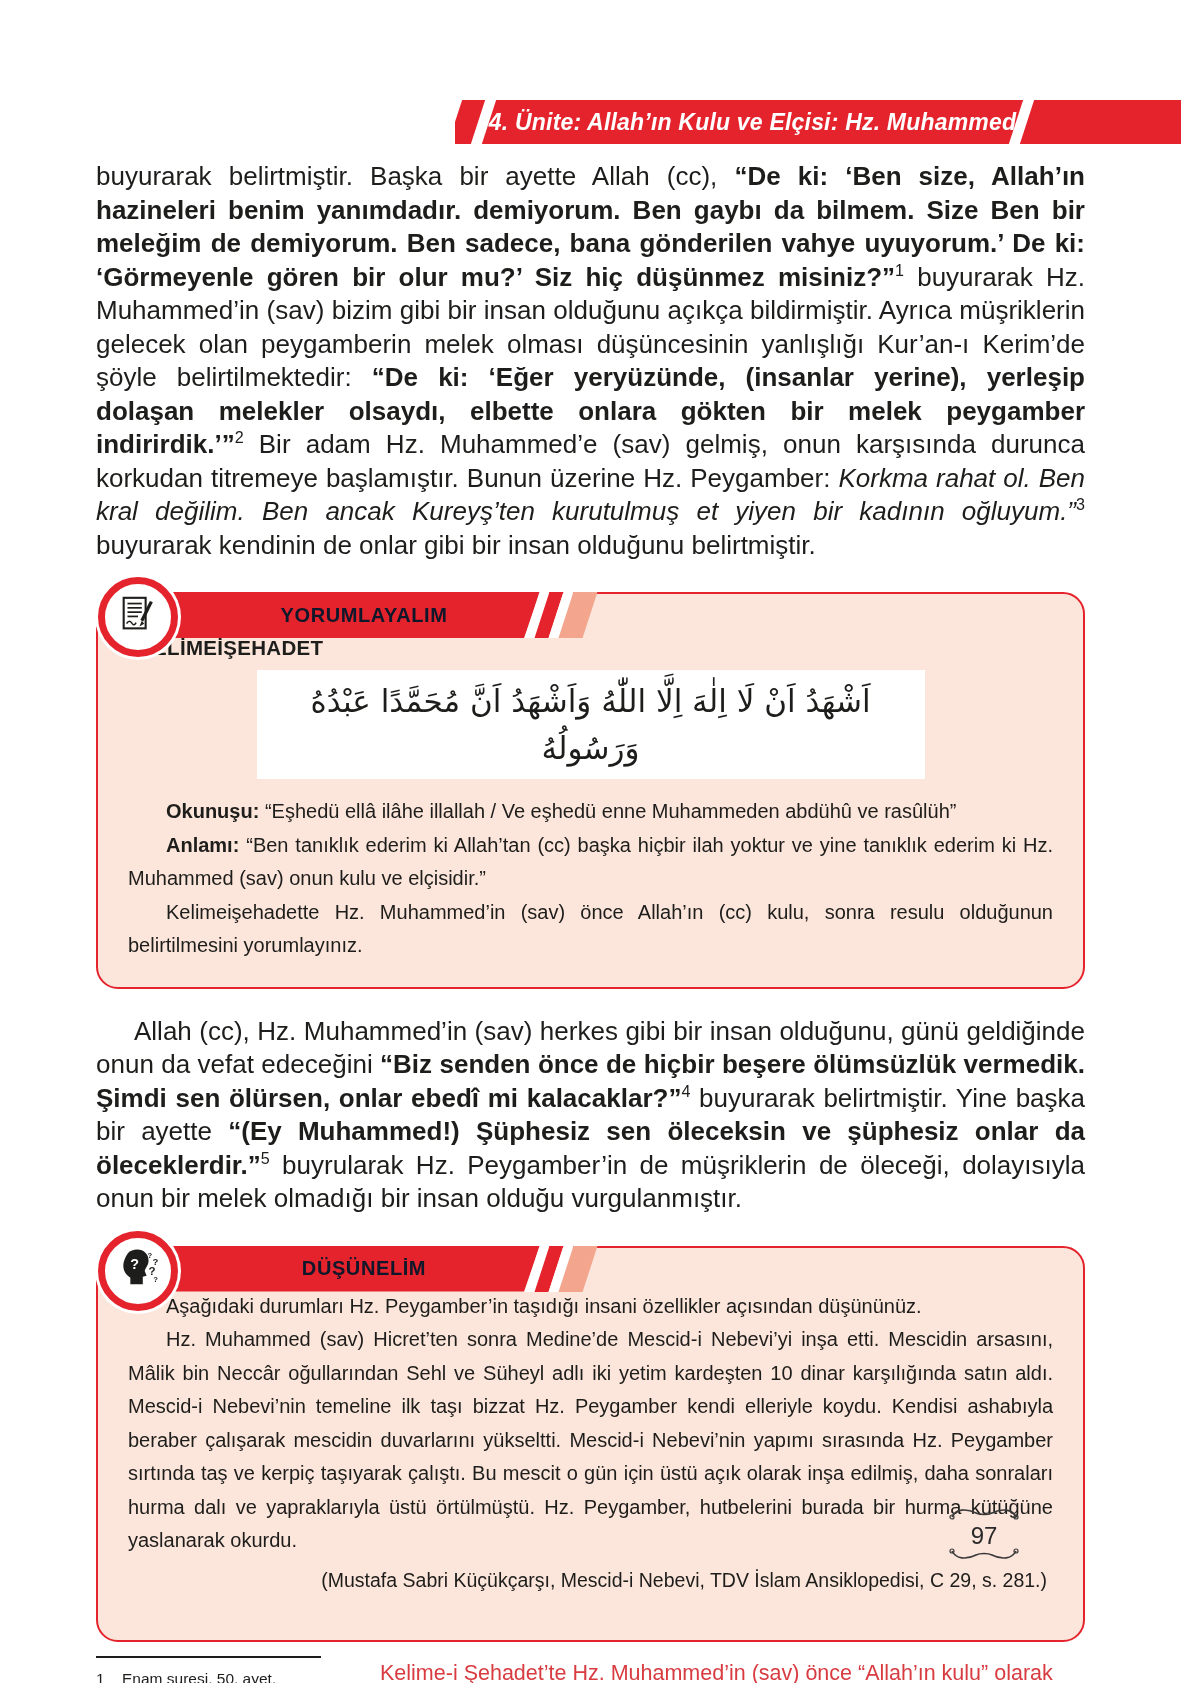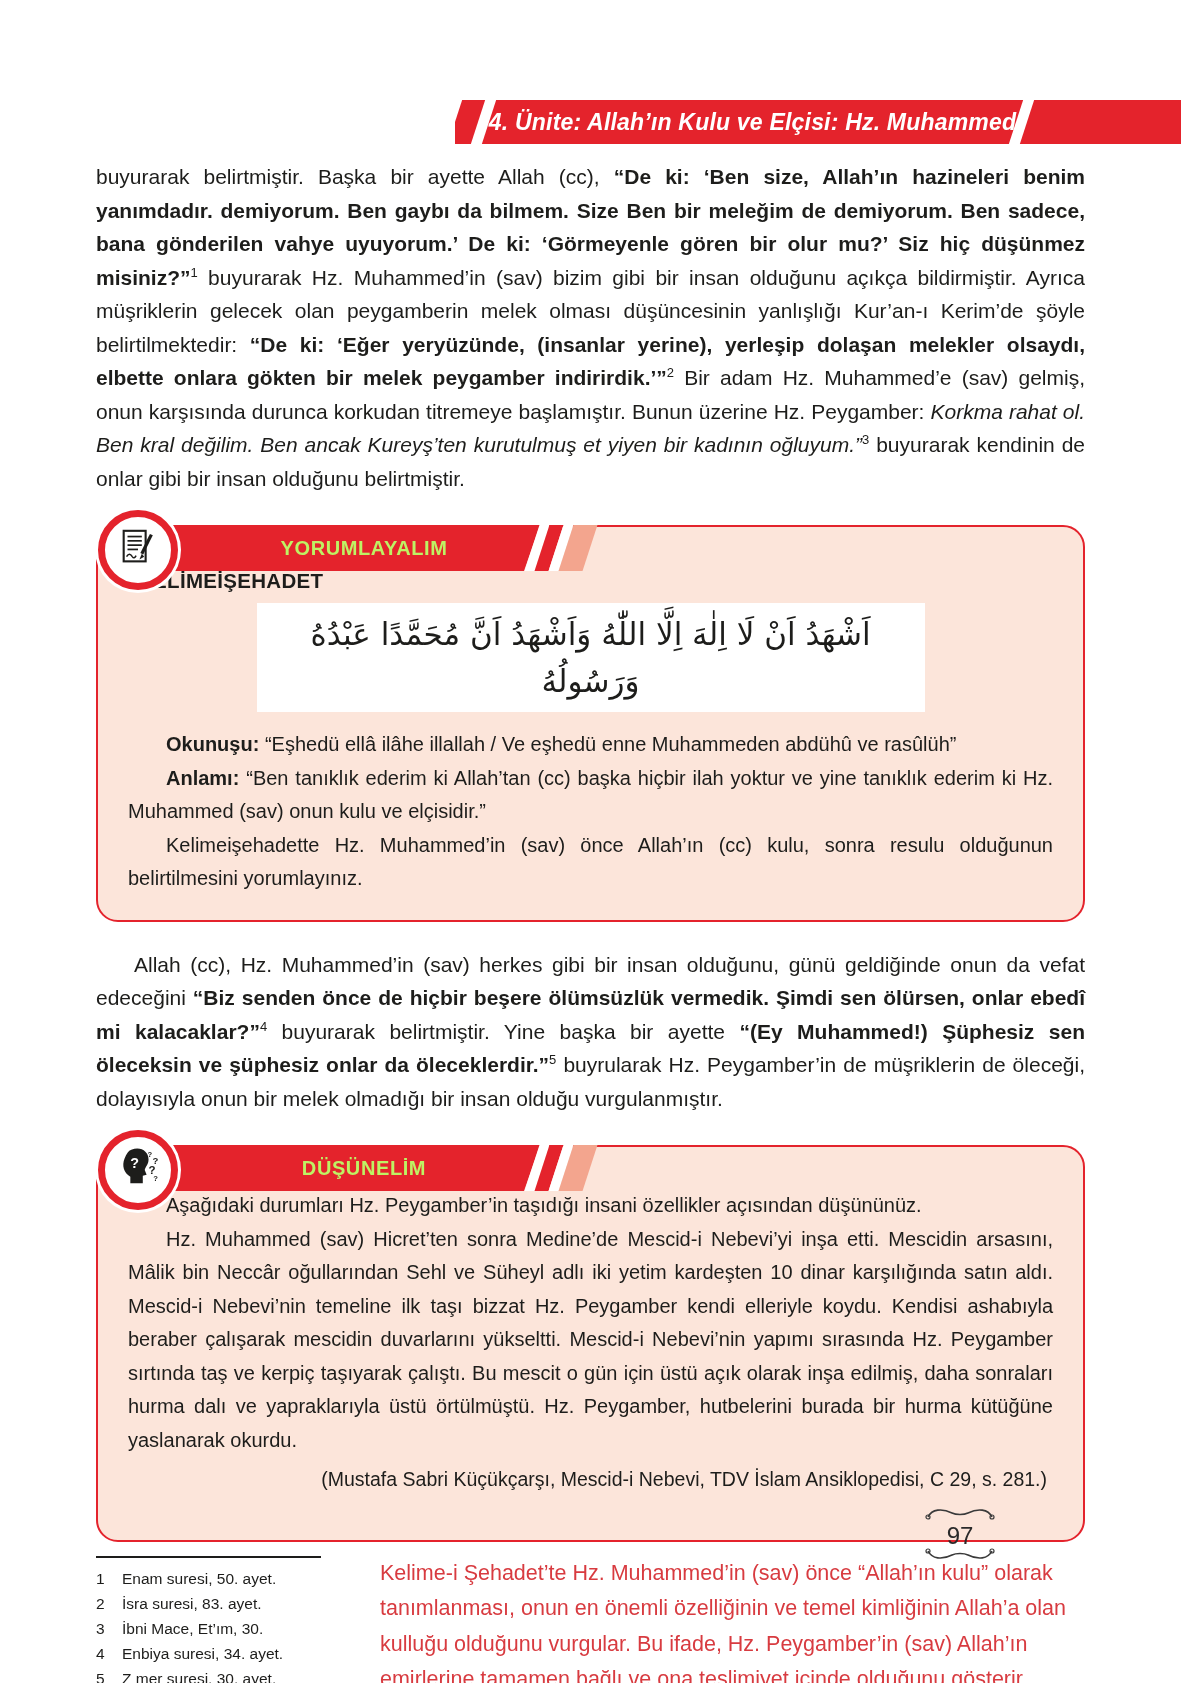--- a/index.html
+++ b/index.html
@@ -26,34 +26,34 @@
   }
   .ub-main span{
     transform:skewX(18deg);
     color:#fff;font-weight:bold;font-style:italic;font-size:23px;
     white-space:nowrap;letter-spacing:.2px;
   }
   .ub-tail{width:220px;margin-right:-40px;}
   
   .content{padding:160px 96px 0 96px;}
   .para{
-    font-size:21px;line-height:33.5px;text-align:justify;margin:0;
+    font-size:26px;line-height:33.5px;text-align:justify;margin:0;
   }
   .para.indent{text-indent:38px;}
   .s-b{font-weight:bold;}
   .s-i{font-style:italic;}
   sup{font-size:.62em;line-height:0;}
   
   .callout{position:relative;margin-top:30px;}
   .callout-banner{
     position:absolute;top:0;left:14px;height:46px;z-index:2;
     display:flex;align-items:stretch;
   }
   .banner-main{
-    width:352px;background:#e4232c;color:#bef264;
+    width:352px;background:#e4232c;color:#0f172a;
     border-radius:10px 0 0 10px;
     display:flex;align-items:center;justify-content:center;
     padding-left:78px;
     font-weight:bold;font-size:20px;letter-spacing:.6px;
     clip-path:polygon(0 0,100% 0,calc(100% - 16px) 100%,0 100%);
   }
   .stripe{transform:skewX(-18deg);}
   .st-white{width:10px;background:#ffffff;margin-left:-8px;}
   .st-red{width:14px;background:#e4232c;}
   .st-salmon{width:24px;background:#f3a58e;}
@@ -89,21 +89,21 @@
   .footnotes{width:284px;flex-shrink:0;}
   .fn-rule{height:2px;background:#1d1d1b;width:225px;margin:0 0 8px 0;border:none;}
   .fn-row{display:flex;font-size:15.5px;line-height:25px;}
   .fn-num{width:26px;flex-shrink:0;}
   .rednote{
     flex:1;color:#d83b40;
     font-size:21.5px;line-height:35.5px;text-align:left;
   }
   
   .page-ornament{
-    position:absolute;left:918px;top:1505px;width:84px;
+    position:absolute;left:942px;top:1505px;width:84px;
     text-align:center;z-index:4;color:#2a2a2a;
   }
   .page-ornament .num{font-size:24px;line-height:22px;display:block;}
   .orn{display:block;margin:0 auto;}
 </style>
 </head>
 <body>
 
 <div class="page">
 

